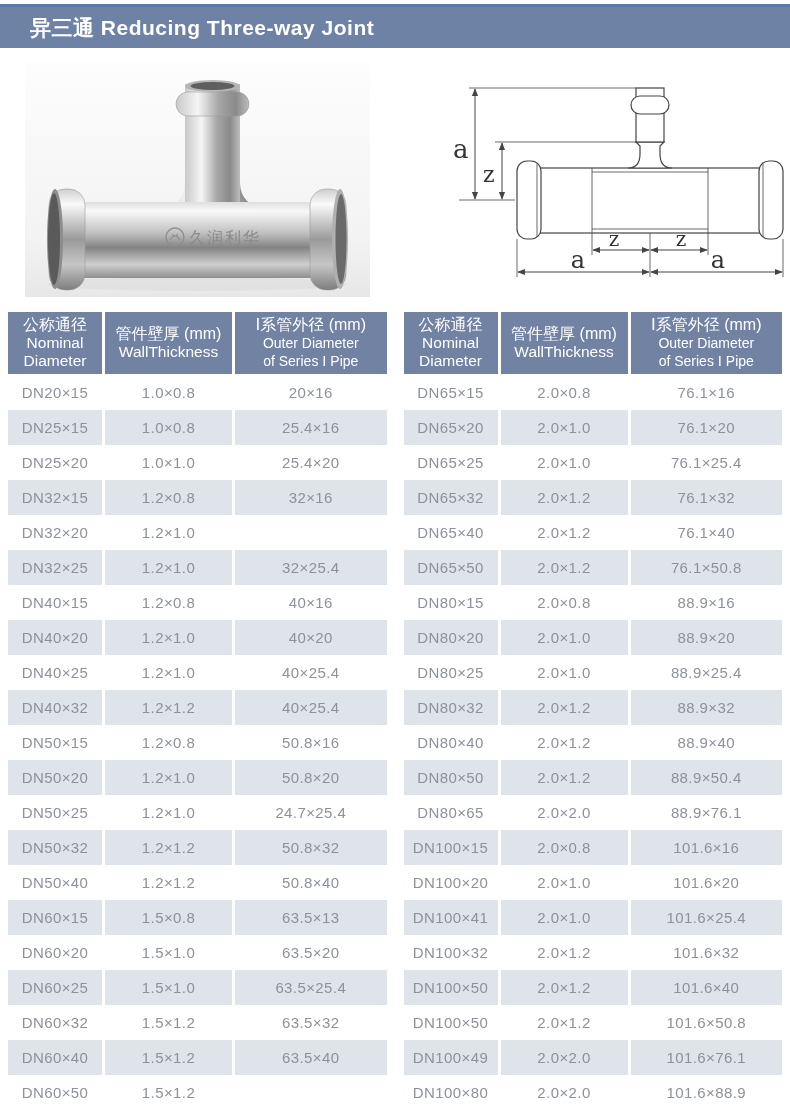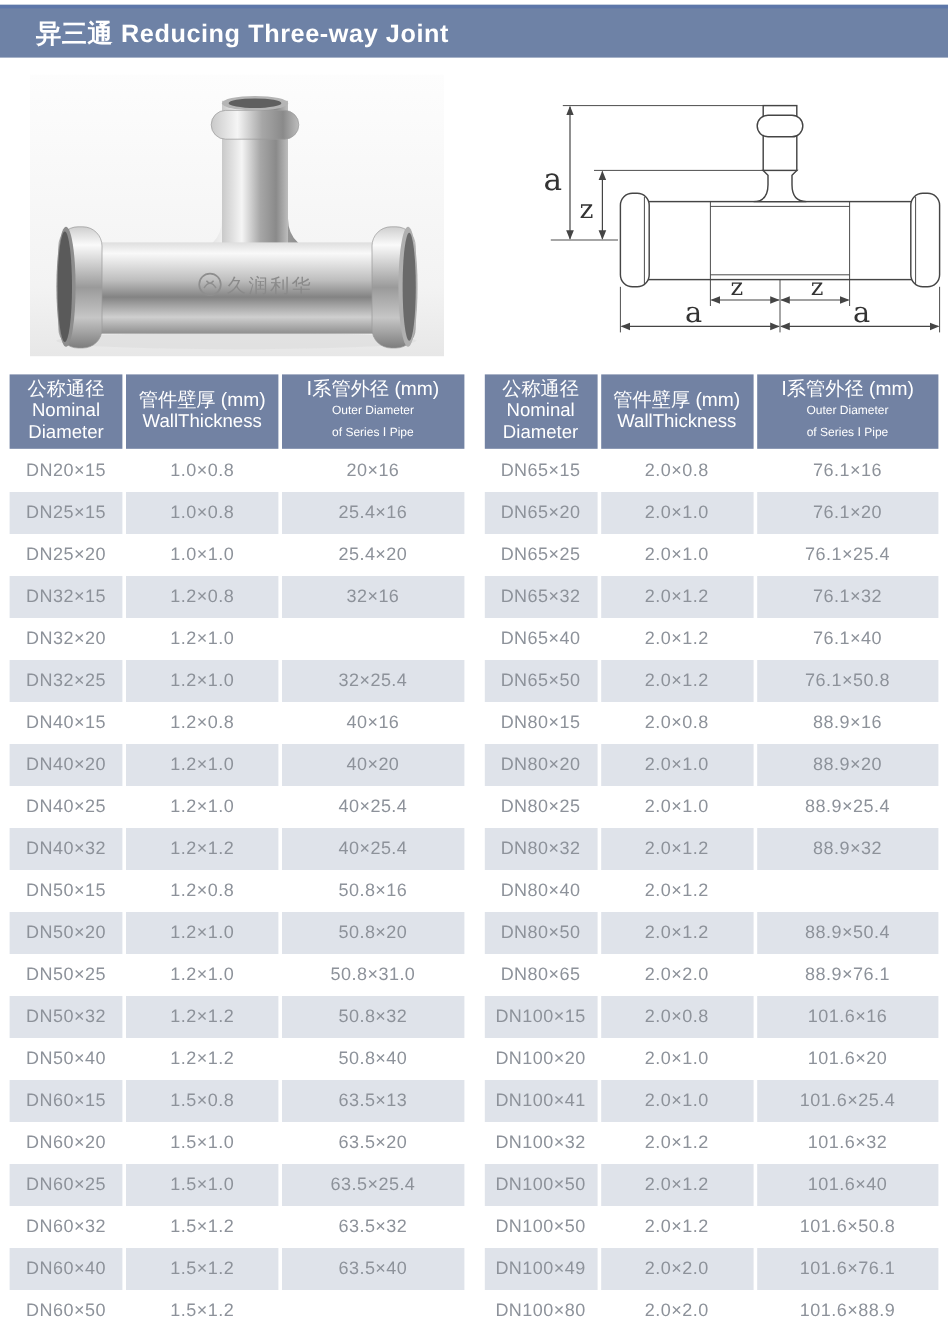--- a/index.html
+++ b/index.html
@@ -25,21 +25,21 @@
   
   .tables{position:absolute;left:8px;top:312px;width:774px;display:flex;gap:17px;}
   .spec-table{flex:1;min-width:0;}
   .thead{display:grid;grid-template-columns:94px 127px 1fr;column-gap:3px;height:62px;}
   .th{
     background:var(--table-header,#7282a3);color:#fff;text-align:center;
     display:flex;flex-direction:column;justify-content:center;line-height:18px;
   }
   .th .zh{font-size:16px;font-weight:500;}
   .th .en{font-size:15.5px;font-weight:500;}
-  .th .en-sm{font-size:10px;font-weight:500;}
+  .th .en-sm{font-size:14px;font-weight:500;}
   .tbody{margin-top:1px;}
   .trow{display:grid;grid-template-columns:94px 127px 1fr;column-gap:3px;height:35px;}
   .trow .tcell{
     display:flex;align-items:center;justify-content:center;
     font-size:15px;color:var(--data-text,#8d929a);letter-spacing:.4px;background:transparent;
   }
   .trow.alt .tcell{background:var(--row-alt,#dfe3ea);}
 
   svg text.dim{font-family:"DejaVu Serif","Liberation Serif",serif;fill:#333;}
   svg text.brand{font-family:"Liberation Sans","DejaVu Sans",sans-serif;}
@@ -244,21 +244,21 @@
             <div class="tcell">50.8×16</div>
           </div>
           <div class="trow alt">
             <div class="tcell">DN50×20</div>
             <div class="tcell">1.2×1.0</div>
             <div class="tcell">50.8×20</div>
           </div>
           <div class="trow">
             <div class="tcell">DN50×25</div>
             <div class="tcell">1.2×1.0</div>
-            <div class="tcell">50.8×31.0</div>
+            <div class="tcell">24.7×25.4</div>
           </div>
           <div class="trow alt">
             <div class="tcell">DN50×32</div>
             <div class="tcell">1.2×1.2</div>
             <div class="tcell">50.8×32</div>
           </div>
           <div class="trow">
             <div class="tcell">DN50×40</div>
             <div class="tcell">1.2×1.2</div>
             <div class="tcell">50.8×40</div>
@@ -359,20 +359,21 @@
             <div class="tcell">88.9×25.4</div>
           </div>
           <div class="trow alt">
             <div class="tcell">DN80×32</div>
             <div class="tcell">2.0×1.2</div>
             <div class="tcell">88.9×32</div>
           </div>
           <div class="trow">
             <div class="tcell">DN80×40</div>
             <div class="tcell">2.0×1.2</div>
+            <div class="tcell">88.9×40</div>
           </div>
           <div class="trow alt">
             <div class="tcell">DN80×50</div>
             <div class="tcell">2.0×1.2</div>
             <div class="tcell">88.9×50.4</div>
           </div>
           <div class="trow">
             <div class="tcell">DN80×65</div>
             <div class="tcell">2.0×2.0</div>
             <div class="tcell">88.9×76.1</div>

